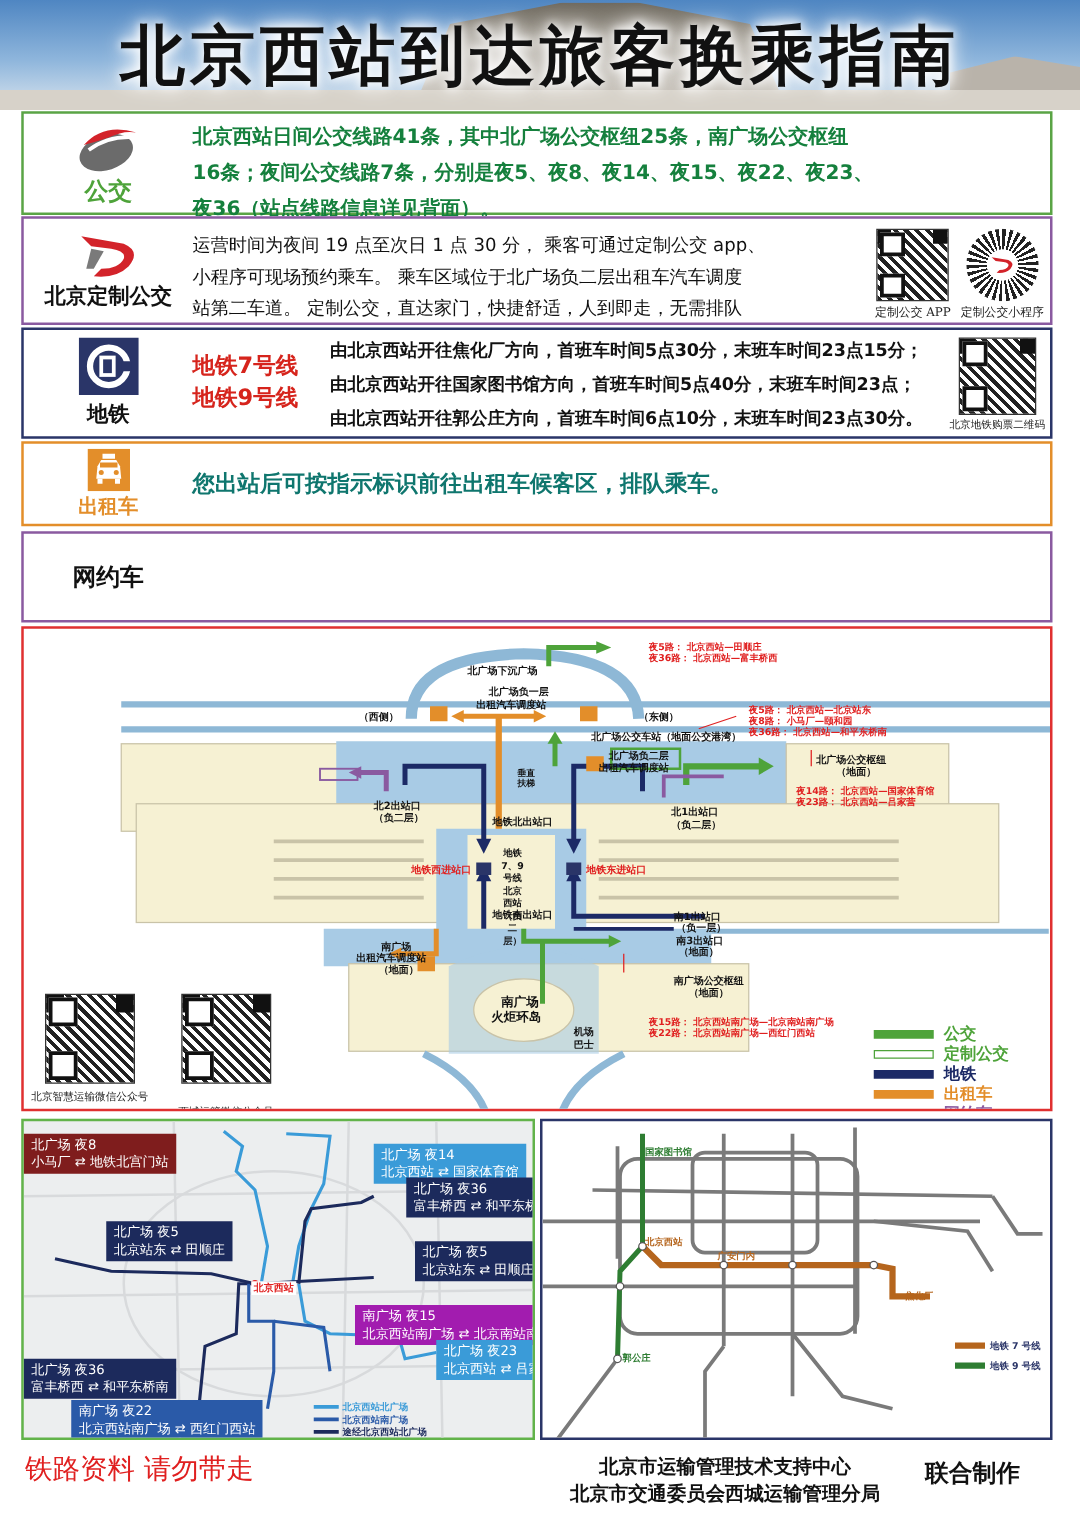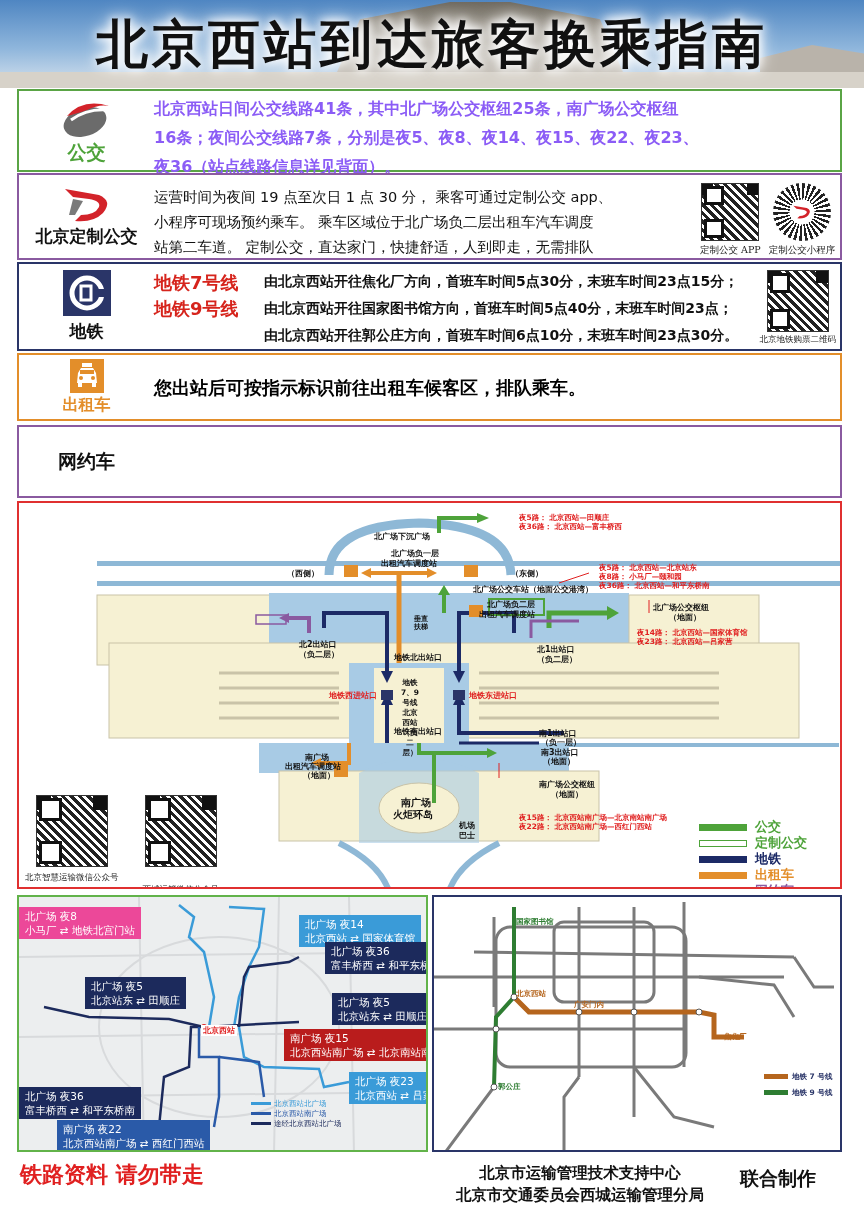--- a/index.html
+++ b/index.html
@@ -6,48 +6,48 @@
 body{width:864px;height:1222px;background:#fff;font-family:"DejaVu Sans","Liberation Sans",sans-serif;position:relative;overflow:hidden}
 .header{position:absolute;left:0;top:0;width:864px;height:88px;background:linear-gradient(180deg,#4f86c2 0%,#8fb6dc 55%,#d9e4ee 100%);overflow:hidden}
 .header .bldg{position:absolute;left:330px;top:2px;width:300px;height:86px;background:linear-gradient(180deg,#6f6a60 0%,#a59f94 40%,#cfcac2 100%);clip-path:polygon(10% 20%,40% 0,60% 0,90% 20%,100% 100%,0 100%)}
 .header .bldg2{position:absolute;left:760px;top:45px;width:104px;height:43px;background:#b9b3aa;clip-path:polygon(0 30%,50% 0,100% 20%,100% 100%,0 100%)}
 .header .bldg3{position:absolute;left:0;top:72px;width:864px;height:16px;background:#d7d2c9}
 .title{position:absolute;left:0;top:10px;width:864px;text-align:center;font-size:52px;font-weight:900;color:#111;letter-spacing:4px;text-shadow:0 0 8px #fff,0 0 14px #fff,0 0 20px #fff}
 .box{position:absolute;left:17px;width:825px;background:#fff;display:flex}
 .box .icon-col{width:135px;display:flex;flex-direction:column;align-items:center;justify-content:center}
 .box .text-col{flex:1;font-weight:700;line-height:29px}
 .bus-box{top:89px;height:83px;border:2px solid #5aa445}
-.bus-box .text-col{color:#8b5cf6;font-size:16px;padding-top:3px}
+.bus-box .text-col{color:#15803d;font-size:16px;padding-top:3px}
 .bus-box .icon-label{color:#4ea33a;font-size:19px;font-weight:700}
 .custom-box{top:173px;height:87px;border:2px solid #8a5aa0}
 .custom-box .text-col{color:#111;font-size:14.5px;font-weight:500;line-height:25px;padding-top:10px;flex:none;width:540px}
 .custom-box .icon-label{font-size:17px;font-weight:900;color:#111}
 .metro-box{top:262px;height:89px;border:2px solid #2a3568}
-.metro-box .lines-col{width:110px;display:flex;flex-direction:column;padding-top:6px;color:#d6241c;font-size:18px;font-weight:900;line-height:26px}
+.metro-box .lines-col{width:110px;display:flex;flex-direction:column;padding-top:16px;color:#d6241c;font-size:18px;font-weight:900;line-height:26px}
 .metro-box .text-col{font-size:14px;line-height:27px;color:#111;padding-top:4px}
 .metro-box .icon-label{font-size:17px;font-weight:700;color:#111}
 .taxi-box{top:353px;height:68px;border:2px solid #e38e2a}
-.taxi-box .text-col{color:#000000;font-size:18px;display:flex;align-items:center}
+.taxi-box .text-col{color:#0f766e;font-size:18px;display:flex;align-items:center}
 .taxi-box .icon-label{color:#e38e2a;font-size:16px;font-weight:700}
 .ride-box{top:425px;height:73px;border:2px solid #8a5aa0}
 .ride-box .text-col{color:#111;font-size:17px;line-height:29px;padding-top:6px}
 .ride-box .icon-label{color:#111;font-size:19px;font-weight:900}
 .qr{background:
  linear-gradient(90deg,#111 0 20%,transparent 20% 80%,#111 80%) top/100% 20% no-repeat,
  repeating-linear-gradient(45deg,#222 0 3px,#fff 3px 6px),#fff;border:1px solid #333;position:relative}
 .qr::before,.qr::after{content:"";position:absolute;width:24%;height:24%;border:3px solid #111;background:#fff}
 .qr::before{left:2px;top:2px}.qr::after{left:2px;bottom:2px}
 .qr-label{font-family:"DejaVu Serif","Liberation Serif",serif;font-size:9.5px;color:#222;text-align:right;white-space:nowrap}
 .map-box{position:absolute;left:17px;top:501px;width:825px;height:388px;border:2px solid #e03030;background:#fff;overflow:hidden}
 .legend-item{display:flex;align-items:center;height:16px;font-size:13px;font-weight:900}
 .legend-swatch{width:48px;height:7px;margin-right:8px}
 .bus-map{position:absolute;left:17px;top:895px;width:411px;height:257px;border:2px solid #62b34a;background:#eceeef;overflow:hidden}
 .metro-map{position:absolute;left:432px;top:895px;width:410px;height:257px;border:2px solid #2a3568;background:#fff;overflow:hidden}
 .route-label{position:absolute;color:#fff;font-size:10.5px;line-height:14px;padding:2px 6px;white-space:nowrap}
-.footer-warn{position:absolute;left:20px;top:1160px;color:#e02020;font-size:22px;font-weight:700}
+.footer-warn{position:absolute;left:20px;top:1160px;color:#e02020;font-size:22px;font-weight:400}
 .footer-orgs{position:absolute;left:420px;top:1162px;width:320px;text-align:center;font-size:15.5px;font-weight:900;color:#111;line-height:22px}
 .footer-joint{position:absolute;left:740px;top:1166px;font-size:19px;font-weight:900;color:#111}
 .map-note{position:absolute;font-size:7.5px;color:#e02020;line-height:10px;white-space:nowrap;font-weight:700}
 .map-lbl{position:absolute;font-size:8px;color:#111;line-height:10px;white-space:nowrap;font-weight:700;text-align:center}
 </style>
 </head>
 <body>
 
 <div class="header">
   <div class="bldg"></div>
@@ -330,58 +330,58 @@
     <path d="M220 130 L225 160 L245 170 L300 172 L305 190 L330 185" stroke="#3a9bd8" stroke-width="2.5" fill="none"></path>
     <path d="M25 110 L70 120 L150 122 L185 130 L280 125" stroke="#1c2a5c" stroke-width="2.5" fill="none"></path>
     <path d="M280 60 L270 65 L230 70 L225 80 L220 130" stroke="#1c2a5c" stroke-width="2.5" fill="none"></path>
     <path d="M140 230 L145 180 L170 170 L172 130 L190 130" stroke="#1c2a5c" stroke-width="2.5" fill="none"></path>
     <path d="M180 130 L180 160 L200 160 L200 200 L195 230" stroke="#2a5aa8" stroke-width="2.5" fill="none"></path>
     <path d="M200 160 L240 165 L245 200" stroke="#2a5aa8" stroke-width="2.5" fill="none"></path>
     <circle cx="185" cy="130" r="3" fill="#e02020"></circle>
   </svg>
   <div style="position:absolute;left:182px;top:128px;font-size:8px;font-weight:700;color:#e02020;background:#fff;padding:0 2px">北京西站</div>
 
-  <div class="route-label" style="left:0;top:10px;background:#ec4899">
+  <div class="route-label" style="left:0;top:10px;background:#7f1d1d">
       <div>北广场 夜8</div>
       <div>小马厂 ⇄ 地铁北宫门站</div>
     </div>
   <div class="route-label" style="left:280px;top:18px;background:#3a9bd8">
       <div>北广场 夜14</div>
       <div>北京西站 ⇄ 国家体育馆</div>
     </div>
   <div class="route-label" style="left:306px;top:45px;background:#1c2a5c">
       <div>北广场 夜36</div>
       <div>富丰桥西 ⇄ 和平东桥南</div>
     </div>
   <div class="route-label" style="left:66px;top:80px;background:#1c2a5c">
       <div>北广场 夜5</div>
       <div>北京站东 ⇄ 田顺庄</div>
     </div>
   <div class="route-label" style="left:313px;top:96px;background:#1c2a5c">
       <div>北广场 夜5</div>
       <div>北京站东 ⇄ 田顺庄</div>
     </div>
-  <div class="route-label" style="left:265px;top:132px;background:#b91c1c">
+  <div class="route-label" style="left:265px;top:147px;background:#a21caf">
       <div>南广场 夜15</div>
       <div>北京西站南广场 ⇄ 北京南站南广场</div>
     </div>
   <div class="route-label" style="left:330px;top:175px;background:#3a9bd8">
       <div>北广场 夜23</div>
       <div>北京西站 ⇄ 吕家营</div>
     </div>
   <div class="route-label" style="left:0;top:190px;background:#1c2a5c">
       <div>北广场 夜36</div>
       <div>富丰桥西 ⇄ 和平东桥南</div>
     </div>
   <div class="route-label" style="left:38px;top:223px;background:#2a5aa8">
       <div>南广场 夜22</div>
       <div>北京西站南广场 ⇄ 西红门西站</div>
     </div>
 
-  <div style="position:absolute;left:232px;top:202px;font-size:7.5px;font-weight:400;line-height:10px">
+  <div style="position:absolute;left:232px;top:224px;font-size:7.5px;font-weight:700;line-height:10px">
     <div style="color:#3a9bd8"><span style="display:inline-block;width:20px;height:3px;background:#3a9bd8;vertical-align:middle;margin-right:3px"></span><span>北京西站北广场</span></div>
     <div style="color:#2a5aa8"><span style="display:inline-block;width:20px;height:3px;background:#2a5aa8;vertical-align:middle;margin-right:3px"></span><span>北京西站南广场</span></div>
     <div style="color:#1c2a5c"><span style="display:inline-block;width:20px;height:3px;background:#1c2a5c;vertical-align:middle;margin-right:3px"></span><span>途经北京西站北广场</span></div>
   </div>
 </div>
 
 <div class="metro-map">
   <svg width="410" height="257" viewBox="0 0 410 257" style="position:absolute;left:0;top:0">
     <g stroke="#7a7a7a" stroke-width="3" fill="none">
       <rect x="62" y="30" width="190" height="140" rx="14"></rect>

